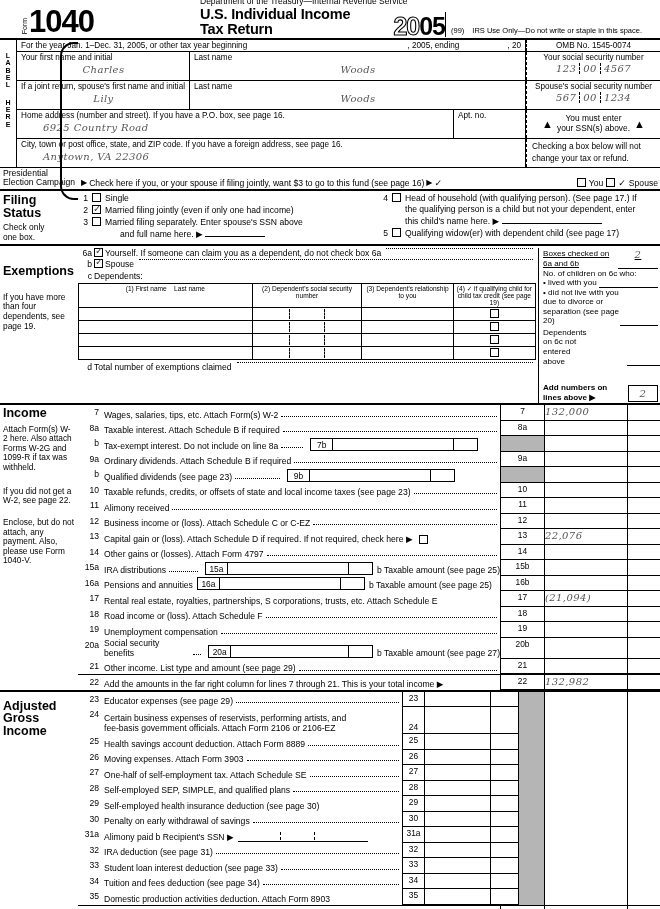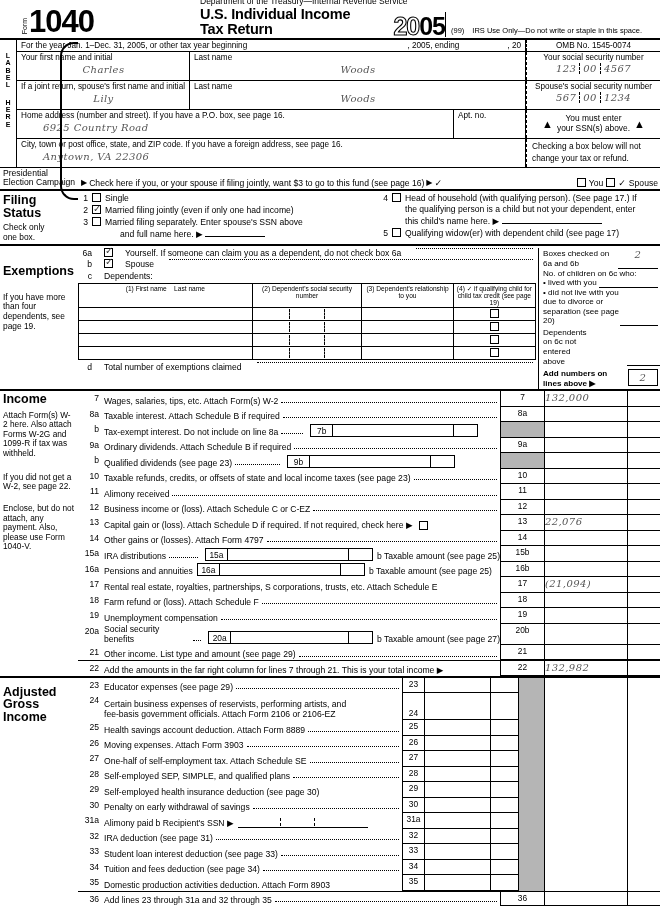--- a/index.html
+++ b/index.html
@@ -100,35 +100,35 @@
   .secbody { flex:1; padding:2px 2px 2px 0; }
   .fscols { display:flex; }
   .fscol { padding-right:4px; }
   .fsline { display:flex; align-items:flex-start; gap:4px; font-size:8.6px;
             line-height:1.3; margin-bottom:1px; }
   .fsnum { width:10px; text-align:right; flex:none; }
   .fstext { flex:1; }
   .uline { display:inline-block; border-bottom:1.2px solid #000; height:9px; }
 
   
-  .exrow { display:flex; align-items:flex-start; font-size:8.6px; gap:12px; line-height:1.25; }
+  .exrow { display:flex; align-items:flex-start; font-size:8.6px; gap:2px; line-height:1.25; }
   .exnum { width:14px; text-align:right; flex:none; }
   .deptable { width:100%; border-collapse:collapse; margin-top:1px; }
   .deptable th, .deptable td { border:1px solid #000; font-weight:normal; }
   .deptable th { font-size:6.6px; line-height:1.06; padding:1px; text-align:center; vertical-align:top; }
   .deptable td { height:12px; }
   .ssnsplit { display:flex; height:100%; }
   .ssnsplit span { flex:1; border-right:1.2px dashed #000; }
   .ssnsplit span:last-child { border-right:none; }
   .exright { width:122px; border-left:1px solid #000; padding:1px 2px 1px 4px; font-size:8.1px; line-height:1.18; }
   .exright .bl { border-bottom:1.3px solid #000; display:inline-block; min-width:38px; height:9px; }
-  .addnum { display:flex; align-items:flex-start; gap:3px; margin-top:3px; }
+  .addnum { display:flex; align-items:flex-end; gap:3px; margin-top:17px; }
   .addbox { border:1.6px solid #000; width:30px; height:17px; display:flex;
             align-items:center; justify-content:center; }
-  .topright2 { display:flex; justify-content:space-between; }
+  .topright2 { display:flex; justify-content:space-between;text-decoration:underline; }
   .ul2 { border-bottom:1.3px solid #000; width:40px; text-align:center; }
 
   
   .linerow { display:flex; align-items:stretch; min-height:15.5px; }
   .lnum { width:26px; text-align:right; padding-right:5px; font-size:8.6px;
           flex:none; padding-top:2px; }
   .ltext { flex:1; display:flex; align-items:flex-end; font-size:8.6px; padding-bottom:1px; }
   .ltext .t { padding-bottom:0px; }
   .amtcol { width:44px; border-left:1px solid #000; border-bottom:1px solid #000;
             text-align:center; font-size:8.4px; padding-top:1px; flex:none; }
@@ -641,21 +641,21 @@
           <div class="ltext">
             <span class="t">Rental real estate, royalties, partnerships, S corporations, trusts, etc. Attach Schedule E</span>
           </div>
           <div class="amtcol">17</div>
           <div class="amtval hand" style="font-size: 10px;">(21,094)</div>
           <div class="amtcents"></div>
         </div>
         <div class="linerow">
           <div class="lnum">18</div>
           <div class="ltext">
-            <span class="t">Farm refund or (loss). Attach Schedule F</span>
+            <span class="t">Road income or (loss). Attach Schedule F</span>
             <span class="dots"></span>
           </div>
           <div class="amtcol">18</div>
           <div class="amtval hand" style="font-size: 10px;"></div>
           <div class="amtcents"></div>
         </div>
         <div class="linerow">
           <div class="lnum">19</div>
           <div class="ltext">
             <span class="t">Unemployment compensation</span>

